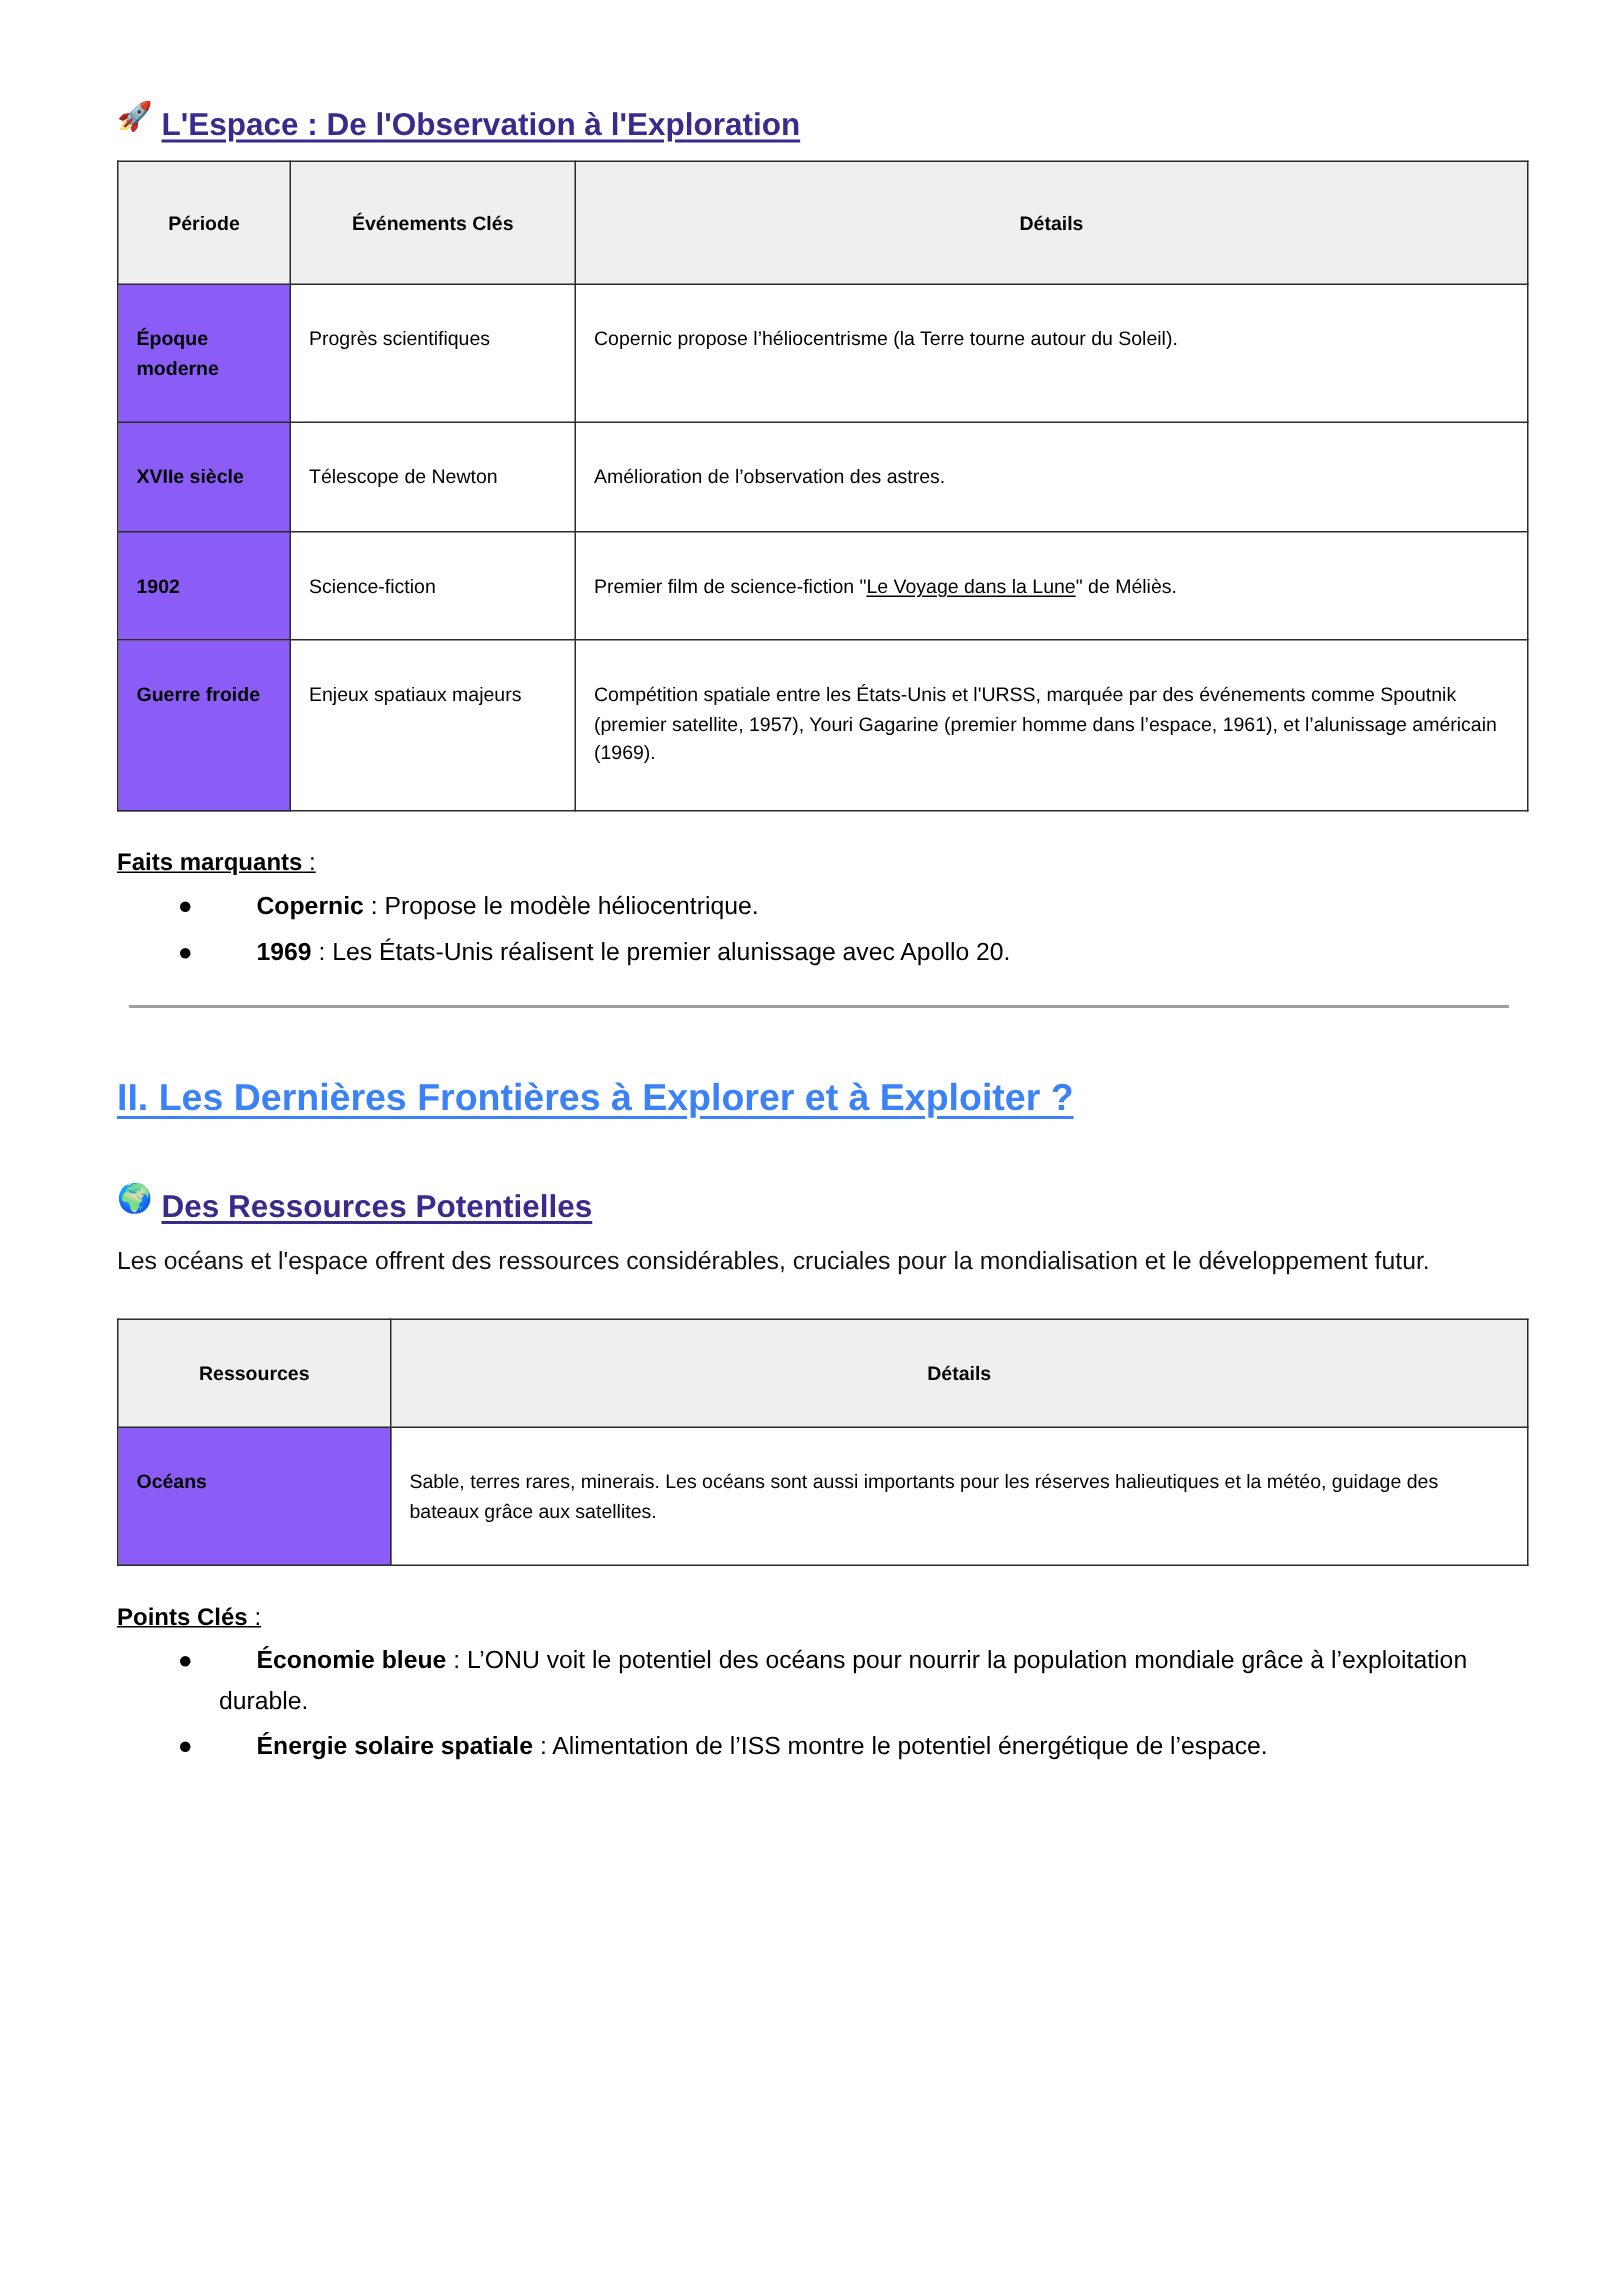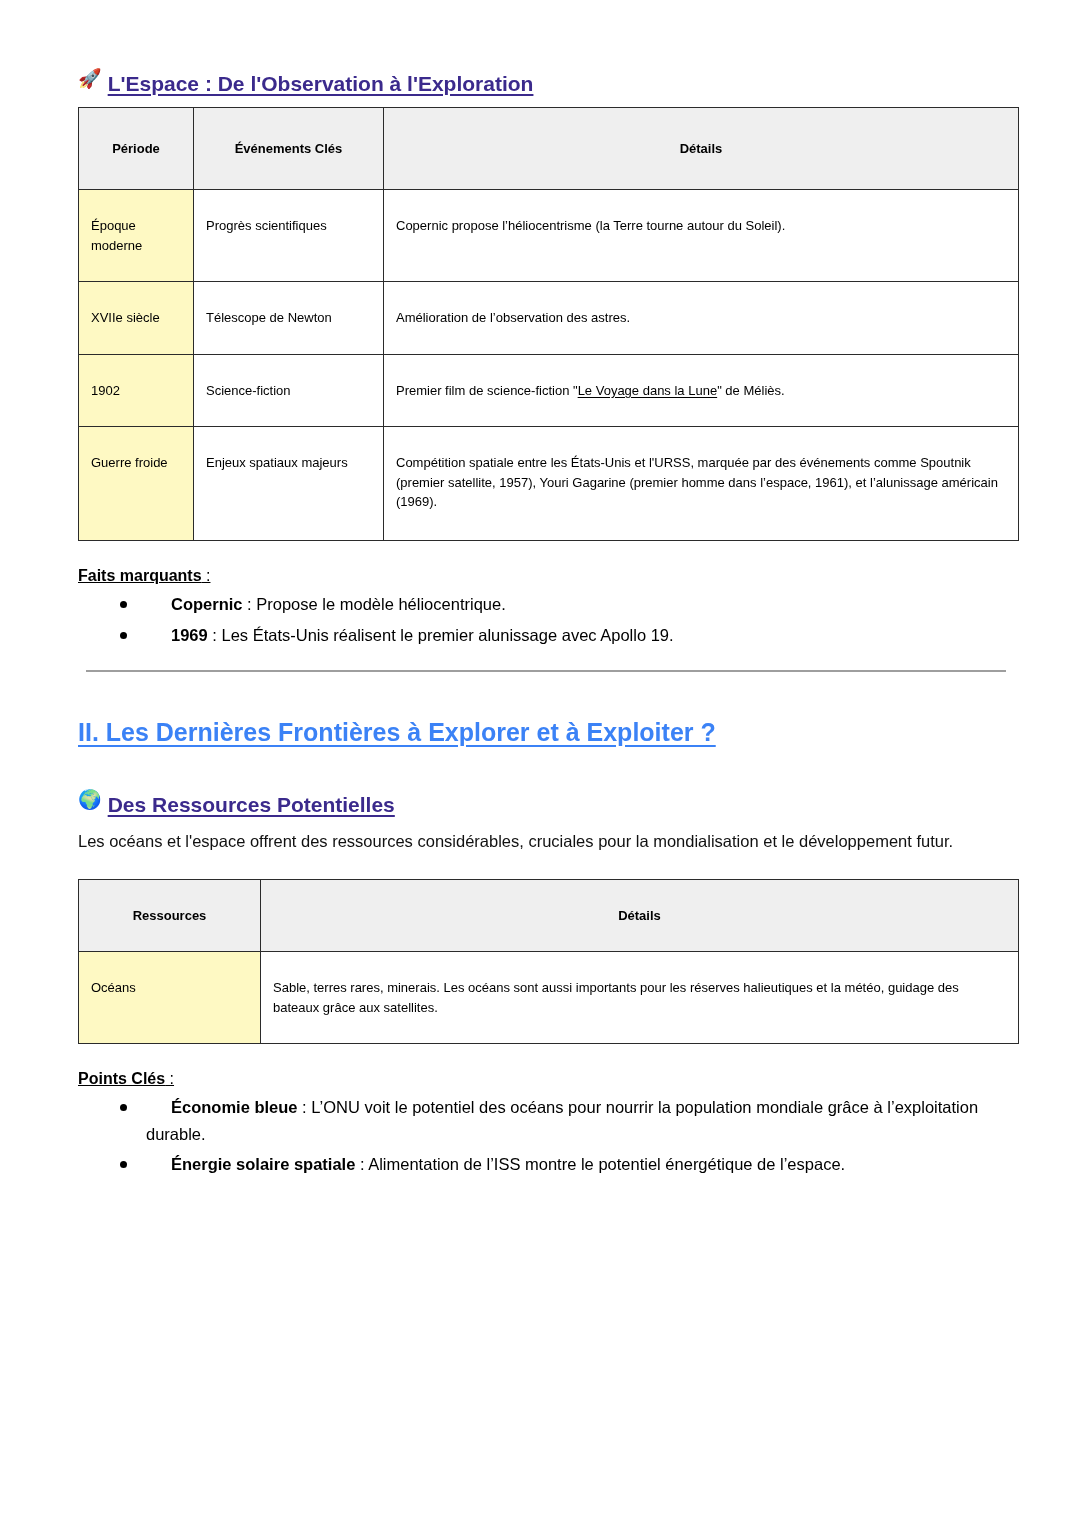--- a/index.html
+++ b/index.html
@@ -79,22 +79,22 @@
     line-height: 1.5;
   }
   table.doc-table thead th {
     background: #efefef;
     font-weight: bold;
     text-align: center;
     height: 82px;
     vertical-align: middle;
   }
   table.doc-table td.key-cell {
-    background: #fef9c3;
-    font-weight: normal;
+    background: #8b5cf6;
+    font-weight: bold;
   }
   .t1-c1 { width: 115px; }
   .t1-c2 { width: 190px; }
   .t1-c3 { width: 635px; }
   .t2-c1 { width: 182px; }
   .t2-c2 { width: 758px; }
 
   table.doc-table.t1 tbody tr.r1 td { height: 72px; }
   table.doc-table.t1 tbody tr.r2 td { height: 72px; }
   table.doc-table.t1 tbody tr.r3 td { height: 72px; }
@@ -190,21 +190,21 @@
         <td>Enjeux spatiaux majeurs</td>
         <td>Compétition spatiale entre les États-Unis et l'URSS, marquée par des événements comme Spoutnik (premier satellite, 1957), Youri Gagarine (premier homme dans l’espace, 1961), et l’alunissage américain (1969).</td>
       </tr>
     </tbody>
   </table>
 
   <p class="list-title"><b>Faits marquants</b><span> :</span></p>
 
   <ul class="doc-list">
     <li><b>Copernic</b><span> : Propose le modèle héliocentrique.</span></li>
-    <li><b>1969</b><span> : Les États-Unis réalisent le premier alunissage avec Apollo 19.</span></li>
+    <li><b>1969</b><span> : Les États-Unis réalisent le premier alunissage avec Apollo 20.</span></li>
   </ul>
 
   <hr class="sep">
 
   <div>
     <h1 class="h-main">II. Les Dernières Frontières à Explorer et à Exploiter ?</h1>
   </div>
 
   <h2 class="h-sub">
     <span class="emoji">🌍</span>

